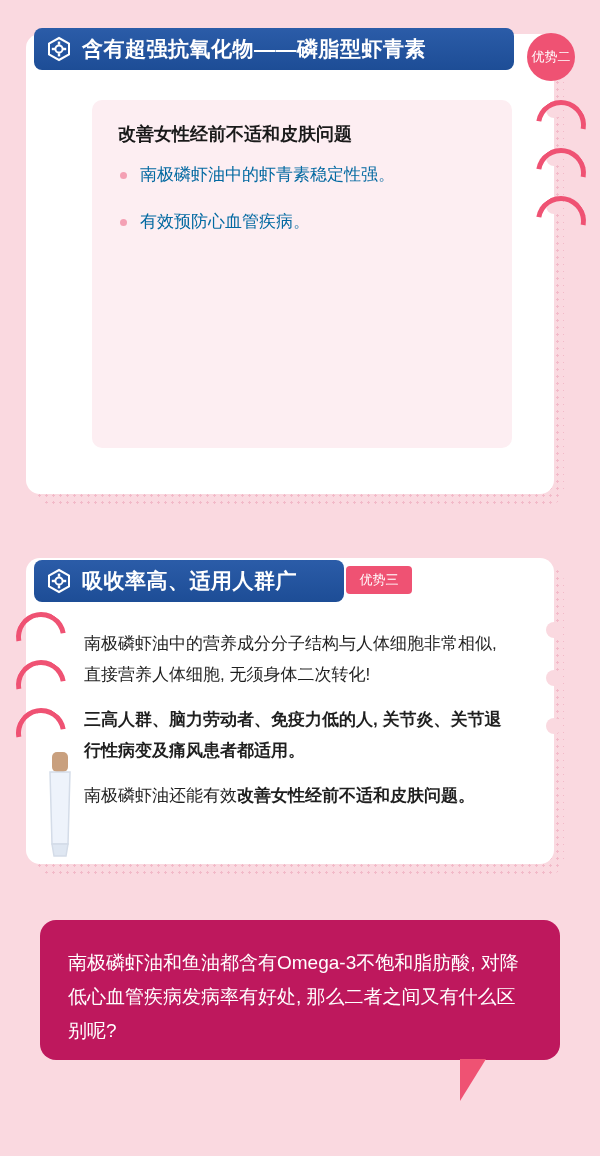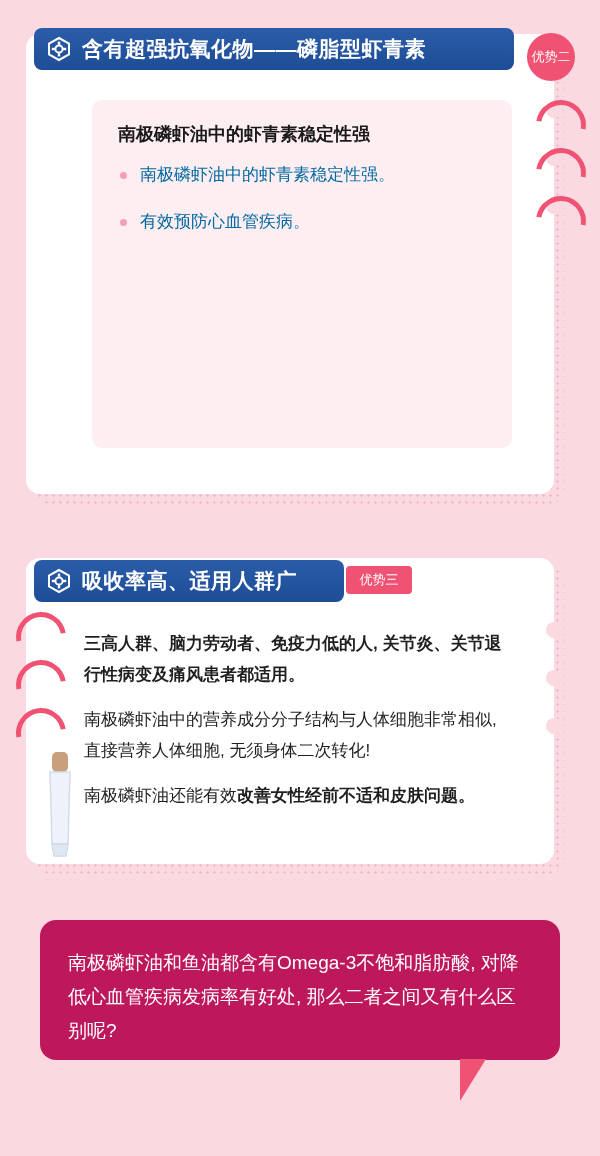--- a/index.html
+++ b/index.html
@@ -202,21 +202,21 @@
   <span class="title">含有超强抗氧化物——磷脂型虾青素</span>
 </div>
 
 <div class="badge circle" style="left:486px; top:33px;margin-left:41px;">优势二</div>
 
 <div class="curl" style="left:536px; top:100px; width:40px; height:40px; border-color:#ef5273; border-left-color:transparent; border-bottom-color:transparent; transform:rotate(-35deg);"></div>
 <div class="curl" style="left:536px; top:148px; width:40px; height:40px; border-color:#ef5273; border-left-color:transparent; border-bottom-color:transparent; transform:rotate(-35deg);"></div>
 <div class="curl" style="left:536px; top:196px; width:40px; height:40px; border-color:#ef5273; border-left-color:transparent; border-bottom-color:transparent; transform:rotate(-35deg);"></div>
 
 <div class="inner-panel" style="left:92px; top:100px; width:420px; height:348px;">
-  <div class="inner-title">南极磷虾油中的虾青素稳定性强</div>
+  <div class="inner-title">改善女性经前不适和皮肤问题</div>
   <ul class="bullets">
     <li>南极磷虾油中的虾青素稳定性强。</li>
     <li>有效预防心血管疾病。</li>
   </ul>
 </div>
 
 <div class="dots" style="left:36px; top:568px; width:528px; height:306px;"></div>
 
 <div class="card" style="left:26px; top:558px; width:528px; height:306px;"></div>
 
@@ -246,21 +246,21 @@
 
 <div class="tube" style="left:42px; top:752px;">
   <svg width="36" height="108" viewBox="0 0 36 108">
     <rect x="10" y="0" width="16" height="20" rx="5" fill="#c9a07e"></rect>
     <path d="M8 20 L28 20 L26 92 L10 92 Z" fill="#eef3fb" stroke="#d4dce8" stroke-width="1.5"></path>
     <path d="M10 92 L26 92 L24 104 L12 104 Z" fill="#dfe7f2" stroke="#d4dce8" stroke-width="1.5"></path>
   </svg>
 </div>
 
 <div style="position:absolute; left:84px; top:628px; width:432px;">
+    <p class="para"><span>南极磷虾油中的营养成分分子结构与人体细胞非常相似, 直接营养人体细胞, 无须身体二次转化!</span></p>
     <p class="para"><b>三高人群、脑力劳动者、免疫力低的人, 关节炎、关节退行性病变及痛风患者都适用。</b></p>
-    <p class="para"><span>南极磷虾油中的营养成分分子结构与人体细胞非常相似, 直接营养人体细胞, 无须身体二次转化!</span></p>
     <p class="para"><span>南极磷虾油还能有效</span><b>改善女性经前不适和皮肤问题。</b></p>
   </div>
 
 <div class="bubble" style="left:40px; top:920px; width:520px; height:140px;">
   <p>南极磷虾油和鱼油都含有Omega-3不饱和脂肪酸, 对降低心血管疾病发病率有好处, 那么二者之间又有什么区别呢?</p>
 </div>
 <div class="bubble-tail" style="left:460px; top:1059px;"></div>
 
 </body></html>

